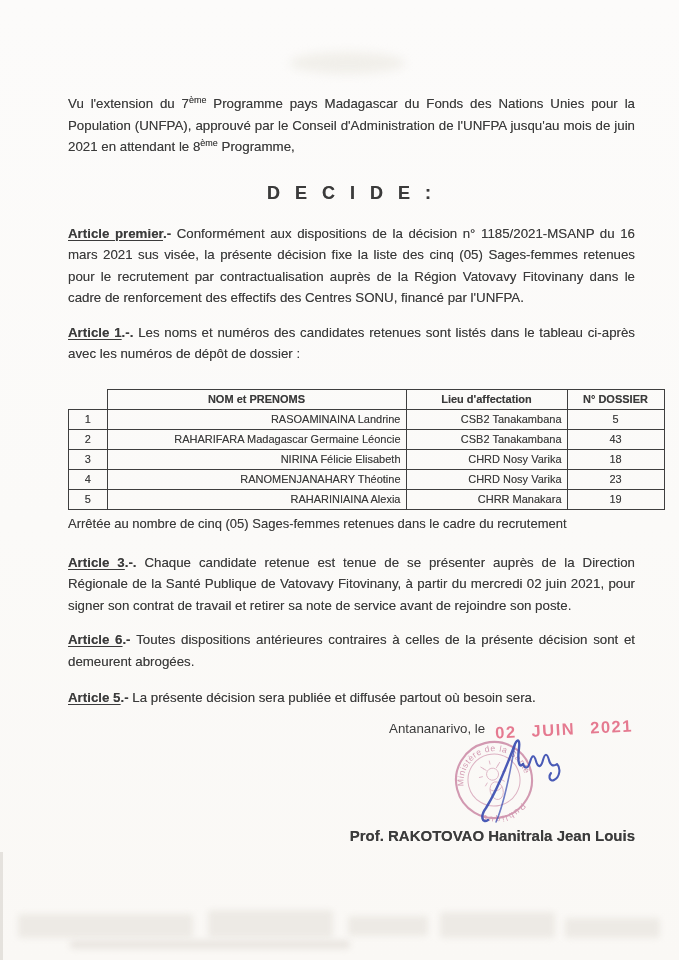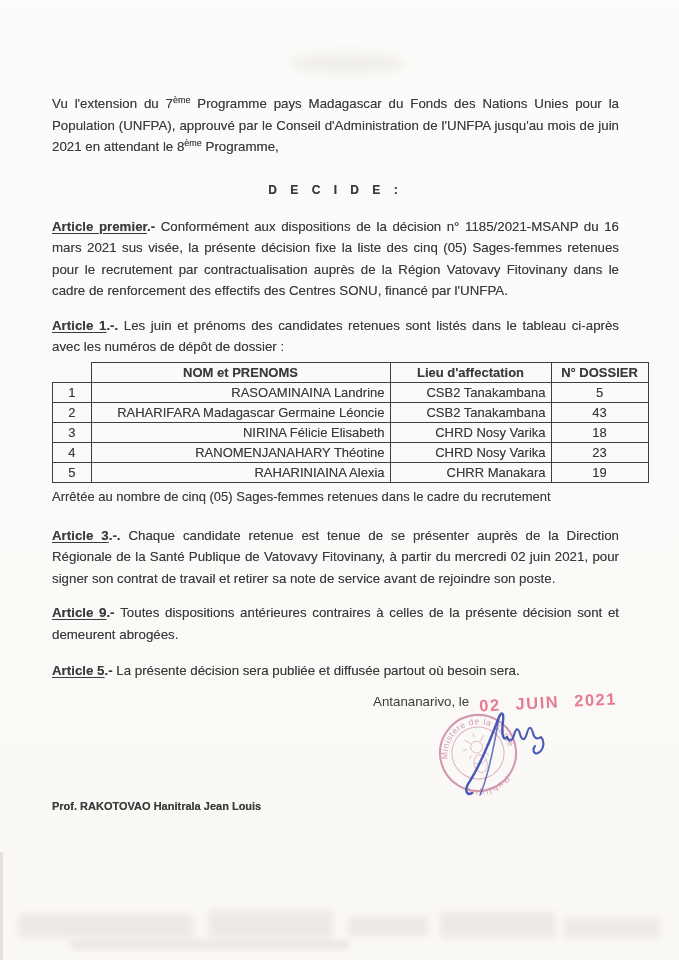--- a/index.html
+++ b/index.html
@@ -5,43 +5,43 @@
   html,body{margin:0;padding:0;background:#e8e8e8;}
   .page{
     position:relative;
     width:679px;height:960px;
     margin:0 auto;
     background:linear-gradient(180deg,#fcfbfa 0%,#fbfaf8 55%,#faf8f5 100%);
     overflow:hidden;
     font-family:"Liberation Sans", sans-serif;
     color:#3b3b3b;
   }
-  .content{position:absolute;left:52px;top:0;width:567px;}
+  .content{position:absolute;left:68px;top:0;width:567px;}
   .para{
     margin:0;font-size:13.3px;line-height:21.5px;
     text-align:justify;
     text-shadow:0 0 .3px rgba(60,60,60,.55);
   }
   .intro{margin-top:93px;}
   .sup{font-size:9px;vertical-align:super;line-height:0;}
   .decide{
     margin-top:25px;text-align:center;
-    font-weight:bold;font-size:12px;letter-spacing:5px;
+    font-weight:bold;font-size:18px;letter-spacing:5px;
     text-shadow:0 0 .3px rgba(40,40,40,.6);
   }
   .art-label{font-weight:bold;text-decoration:underline;text-underline-offset:2px;}
   .art-sep{font-weight:bold;}
   .article-1{margin-top:19px;}
   .article-2{margin-top:13px;}
   .article-3{margin-top:21px;}
   .article-4{margin-top:13px;}
   .article-5{margin-top:15px;}
   .cand-table{
-    margin-top:4px;border-collapse:collapse;width:566px;
-    font-size:13px;table-layout:fixed;
+    margin-top:24px;border-collapse:collapse;width:566px;
+    font-size:11px;table-layout:fixed;
     text-shadow:0 0 .3px rgba(60,60,60,.5);
   }
   .cand-table th,.cand-table td{
     border:1px solid #3f3f3f;height:19px;padding:0 5px;
     overflow:hidden;white-space:nowrap;
   }
   .cand-table th{font-weight:bold;text-align:center;}
   .th-hidden{border:none !important;background:transparent;}
   .col-num{width:28px;text-align:center;padding:0 2px;}
   .col-name{width:288px;text-align:right;}
@@ -51,21 +51,21 @@
   .dateline{margin-top:9px;text-align:right;font-size:13.3px;white-space:nowrap;}
   .date-stamp{
     display:inline-block;margin-left:10px;margin-right:2px;
     font-weight:bold;font-size:16.5px;letter-spacing:1.5px;word-spacing:9px;
     transform:rotate(-3deg) translateY(2px);
     text-shadow:none;opacity:.85;
   }
   .sign-area{position:relative;height:96px;}
   .stamp-svg{position:absolute;left:384px;top:1px;}
   .sig-svg{position:absolute;left:412px;top:1px;}
-  .signer{margin-top:-6px;font-weight:bold;font-size:11px;text-shadow:0 0 .3px rgba(40,40,40,.6);}
+  .signer{margin-top:-6px;text-align:right;font-weight:bold;font-size:15px;text-shadow:0 0 .3px rgba(40,40,40,.6);}
   
   .artifact{position:absolute;background:#edeae5;filter:blur(3px);border-radius:4px;}
   .top-smudge{left:290px;top:52px;width:115px;height:22px;background:#f1efea;filter:blur(5px);border-radius:50%;}
   .edge-line{left:0;top:852px;width:3px;height:108px;background:#dfdbd6;opacity:.75;filter:blur(.5px);border-radius:0;}
   .b1{left:18px;top:914px;width:175px;height:24px;}
   .b2{left:208px;top:910px;width:125px;height:28px;}
   .b3{left:348px;top:916px;width:80px;height:20px;}
   .b4{left:440px;top:912px;width:115px;height:26px;}
   .b5{left:565px;top:918px;width:95px;height:20px;}
   .b6{left:70px;top:940px;width:280px;height:9px;background:#eae6e1;}
@@ -78,21 +78,21 @@
   <div class="artifact top-smudge"></div>
 
   <div class="content">
 
     <p class="para intro"><span>Vu l'extension du 7</span><sup class="sup">ème</sup><span> Programme pays Madagascar du Fonds des Nations Unies pour la Population (UNFPA), approuvé par le Conseil d'Administration de l'UNFPA jusqu'au mois de juin 2021 en attendant le 8</span><sup class="sup">ème</sup><span> Programme,</span></p>
 
     <div class="decide">D E C I D E :</div>
 
     <p class="para article-1"><span class="art-label">Article premier</span><span class="art-sep">.- </span><span>Conformément aux dispositions de la décision n° 1185/2021-MSANP du 16 mars 2021 sus visée, la présente décision fixe la liste des cinq (05) Sages-femmes retenues pour le recrutement par contractualisation auprès de la Région Vatovavy Fitovinany dans le cadre de renforcement des effectifs des Centres SONU, financé par l'UNFPA.</span></p>
 
-    <p class="para article-2"><span class="art-label">Article 1</span><span class="art-sep">.-. </span><span>Les juin et prénoms des candidates retenues sont listés dans le tableau ci-après avec les numéros de dépôt de dossier :</span></p>
+    <p class="para article-2"><span class="art-label">Article 1</span><span class="art-sep">.-. </span><span>Les noms et numéros des candidates retenues sont listés dans le tableau ci-après avec les numéros de dépôt de dossier :</span></p>
 
     <table class="cand-table">
       <thead>
         <tr>
           <th class="col-num th-hidden"></th>
           <th class="col-name">NOM et PRENOMS</th>
           <th class="col-place">Lieu d'affectation</th>
           <th class="col-dossier">N° DOSSIER</th>
         </tr>
       </thead>
@@ -127,21 +127,21 @@
             <td class="col-place">CHRR Manakara</td>
             <td class="col-dossier">19</td>
           </tr>
         </tbody>
     </table>
 
     <div class="table-note">Arrêtée au nombre de cinq (05) Sages-femmes retenues dans le cadre du recrutement</div>
 
     <p class="para article-3"><span class="art-label">Article 3</span><span class="art-sep">.-. </span><span>Chaque candidate retenue est tenue de se présenter auprès de la Direction Régionale de la Santé Publique de Vatovavy Fitovinany, à partir du mercredi 02 juin 2021, pour signer son contrat de travail et retirer sa note de service avant de rejoindre son poste.</span></p>
 
-    <p class="para article-4"><span class="art-label">Article 9</span><span class="art-sep">.- </span><span>Toutes dispositions antérieures contraires à celles de la présente décision sont et demeurent abrogées.</span></p>
+    <p class="para article-4"><span class="art-label">Article 6</span><span class="art-sep">.- </span><span>Toutes dispositions antérieures contraires à celles de la présente décision sont et demeurent abrogées.</span></p>
 
     <p class="para article-5"><span class="art-label">Article 5</span><span class="art-sep">.- </span><span>La présente décision sera publiée et diffusée partout où besoin sera.</span></p>
 
     <div class="dateline"><span>Antananarivo, le</span><span class="date-stamp" style="color:#e2647f;">02 JUIN 2021</span></div>
 
     <div class="sign-area">
       <svg class="stamp-svg" width="84" height="84" viewBox="0 0 84 84">
         <g transform="rotate(-14 42 42)" opacity="0.78">
           <circle cx="42" cy="42" r="38" fill="none" stroke="#c77f9e" stroke-width="2.1"></circle>
           <circle cx="42" cy="42" r="26" fill="none" stroke="#c77f9e" stroke-width="1" opacity="0.75"></circle>

